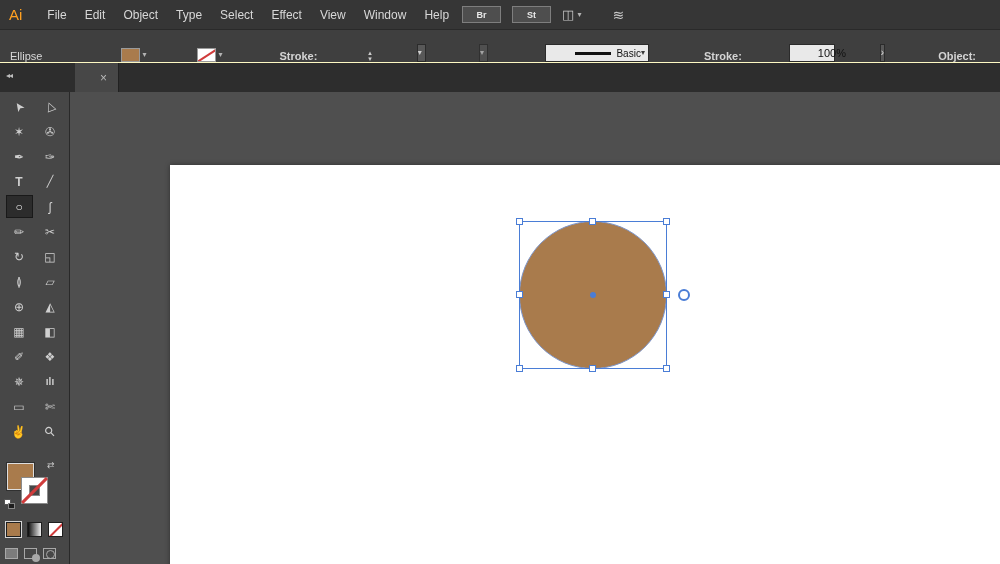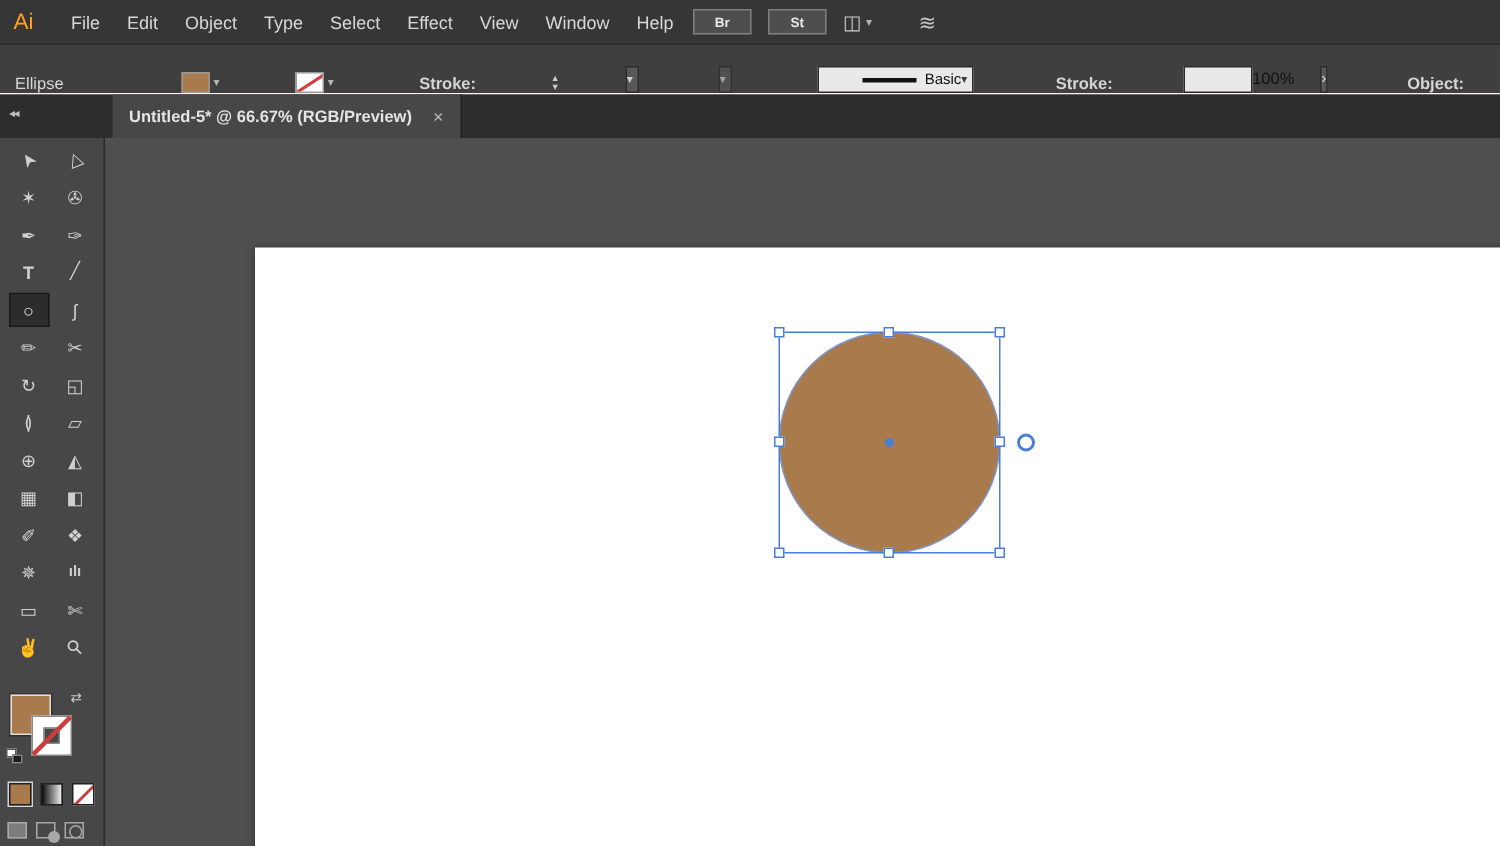--- a/index.html
+++ b/index.html
@@ -41,21 +41,21 @@
   .combo.dark .dd { margin-left:auto; margin-right:3px; color:#cfcfcf; }
   .combo.light { background:var(--field-light,#e9e9e9); border:1px solid #2b2b2b; color:#111;padding-left:24px; }
   .combo.light .dd { margin-left:auto; margin-right:3px; color:#3a3a3a; }
   .w62 { width:62px; margin-left:2px; }
   .w96 { width:96px; margin-left:10px; opacity:.7; }
   .brush { width:104px; margin-left:14px; }
   .brush-line { width:40px; height:3px; background:#121212; margin-left:5px; }
   .brush-text { font-size:10px; margin-left:5px; color:#111; }
   .opacity-lbl { margin-left:12px; }
   .w46 { width:46px; margin-left:4px; }
-  .val { margin-left:21px; font-size:11px; }
+  .val { margin-left:4px; font-size:11px; }
   .panel-btn { width:15px; height:18px; background:#585858; border:1px solid #2b2b2b; color:#ddd;
                font-size:10px; margin-left:2px; font-family:inherit; line-height:1; }
   .style-lbl { margin-left:10px; }
   .w30 { width:30px; margin-left:4px; }
   .globe { margin-left:26px; font-size:14px; }
   .transform-menu { margin-left:18px; }
   .align-group { display:flex; gap:9px; margin-left:18px; align-items:center; }
   .align-btn { width:14px; height:14px; color:#c6c6c6; }
   .align-btn svg { display:block; fill:currentColor; }
   .gap-left { margin-left:14px; }
@@ -262,21 +262,20 @@
     </div>
 
     <span class="lbl shape-lbl" data-name="shape-label">Sh</span>
   </div>
 
   <div class="tab-bar" data-name="tab-bar">
     <span class="collapse" data-name="collapse-panel-icon">◂◂</span>
     <div class="tabs" data-name="document-tabs">
 
         <div class="doc-tab selected" data-name="tab-untitled-5">
-          <span class="tab-title" data-name="tab-title">Untitled-5* @ 66.67% (RGB/Preview)</span>
           <span class="tab-close" data-name="close-icon">×</span>
         </div>
       </div>
   </div>
 
   <aside class="toolbar" data-name="tools-panel">
     <div class="tools" data-name="tools-grid">
 
         <div class="tool" data-name="selection-tool">
           <span class="glyph" data-name="tool-icon">➤</span>

